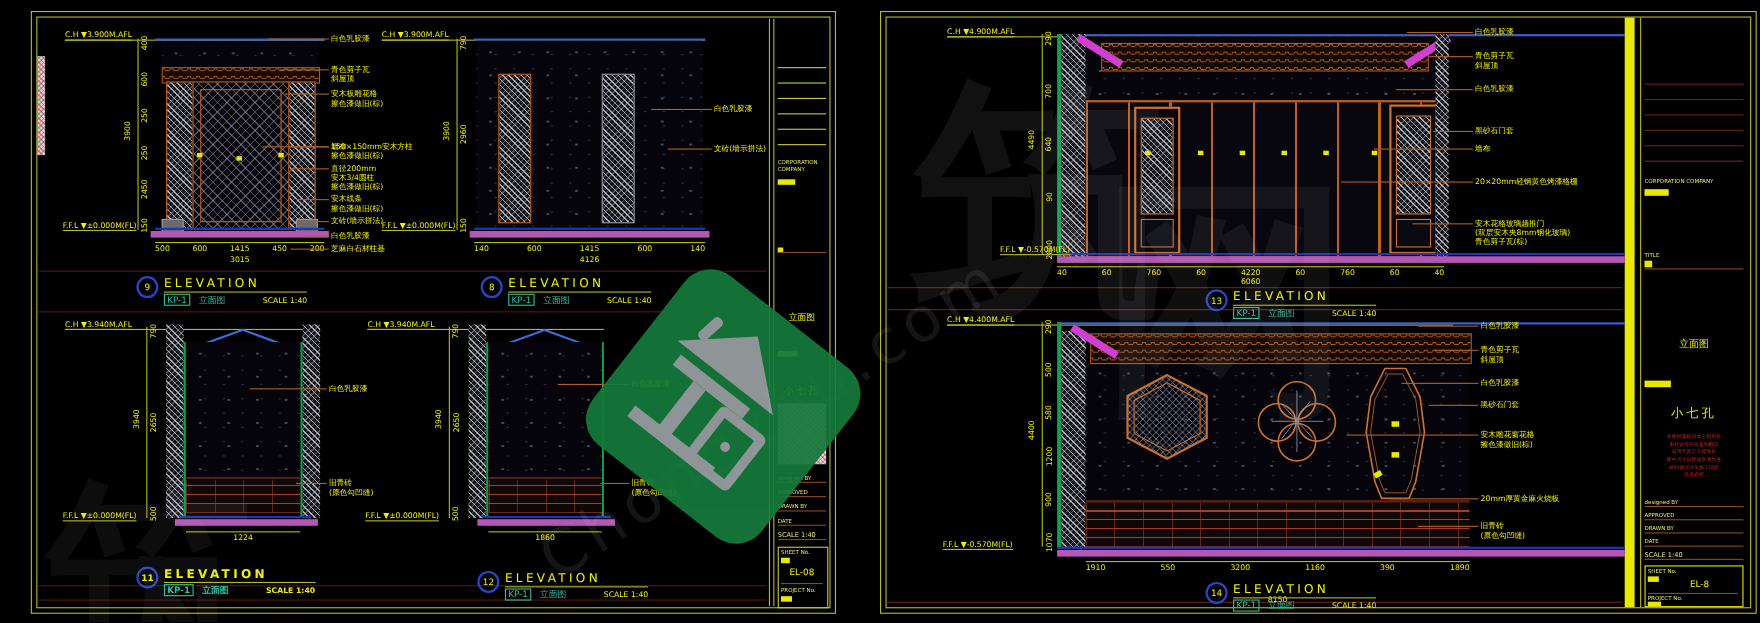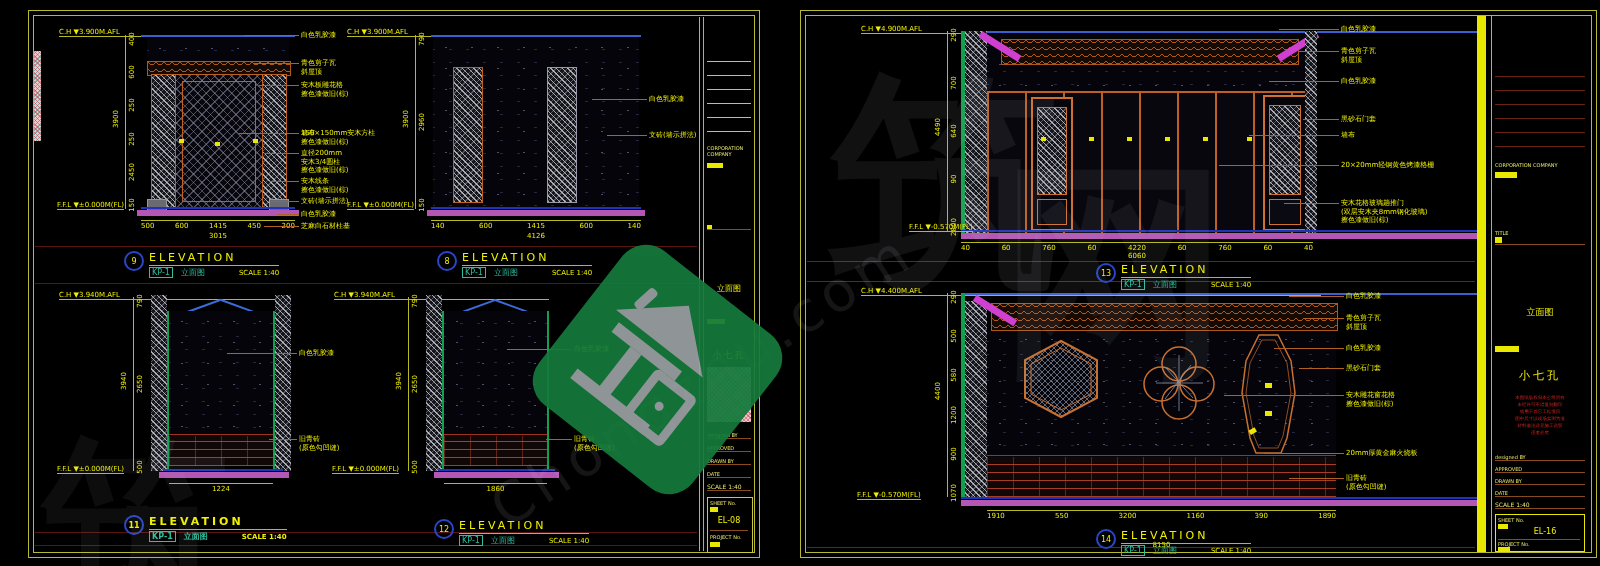--- a/index.html
+++ b/index.html
@@ -328,21 +328,21 @@
     <div class="dimtot" style="left:160px;top:241px;width:352px;">6060</div>
     <div class="ann" style="left:540px;top:14px;--lw:60px;">白色乳胶漆</div>
     <div class="ann" style="left:540px;top:36px;--lw:40px;">青色剪子瓦
 斜屋顶</div>
     <div class="ann" style="left:540px;top:66px;--lw:70px;">白色乳胶漆</div>
     <div class="ann" style="left:540px;top:104px;--lw:36px;">黑砂石门套</div>
     <div class="ann" style="left:540px;top:120px;--lw:90px;">墙布</div>
     <div class="ann" style="left:540px;top:150px;--lw:120px;">20×20mm轻钢黄色烤漆格栅</div>
     <div class="ann" style="left:540px;top:188px;--lw:55px;">安木花格玻璃趟推门
 (双层安木夹8mm钢化玻璃)
-擦色漆做旧(棕)</div>
+青色剪子瓦(棕)</div>
     <div class="ttl" style="left:295px;top:252px;">
       <span class="circle">13</span>
       <span class="ttlmain">
         <span class="elevt">ELEVATION</span>
         <span class="ttlsub">
           <span class="tag tagbox">KP-1</span>
           <span class="tag">立面图</span>
           <span class="scl">SCALE  1:40</span>
         </span>
       </span>
@@ -453,21 +453,21 @@
 材料做法详见施工说明
 违者必究</div>
       <div class="fld" style="left:0;top:438px;width:90px;">designed BY</div>
       <div class="fld" style="left:0;top:450px;width:90px;">APPROVED</div>
       <div class="fld" style="left:0;top:462px;width:90px;">DRAWN BY</div>
       <div class="fld" style="left:0;top:474px;width:90px;">DATE</div>
       <div class="fld" style="left:0;top:486px;width:90px;font-size:6px;">SCALE  1:40</div>
       <div class="shbox" style="left:0;top:498px;width:88px;height:36px;">
         <div class="tbtext" style="left:2px;top:2px;">SHEET No.</div>
         <div class="ybar" style="left:2px;top:9px;width:10px;height:5px;"></div>
-        <div class="tbcn" style="left:14px;top:12px;width:70px;font-size:8px;">EL-16</div>
+        <div class="tbcn" style="left:14px;top:12px;width:70px;font-size:8px;">EL-8</div>
         <div class="tbline" style="left:2px;top:24px;width:82px;"></div>
         <div class="tbtext" style="left:2px;top:26px;">PROJECT No.</div>
         <div class="ybar" style="left:2px;top:32px;width:12px;height:4px;"></div>
       </div>
     </div>
   </div>
 
   <div class="wmchar" style="left:830px;top:30px;font-size:230px;">筑</div>
   <div class="wmchar" style="left:1000px;top:120px;font-size:230px;color:rgba(190,190,200,.08);">网</div>
   <div class="wmchar" style="left:40px;top:400px;font-size:190px;color:rgba(190,190,200,.07);">筑</div>

